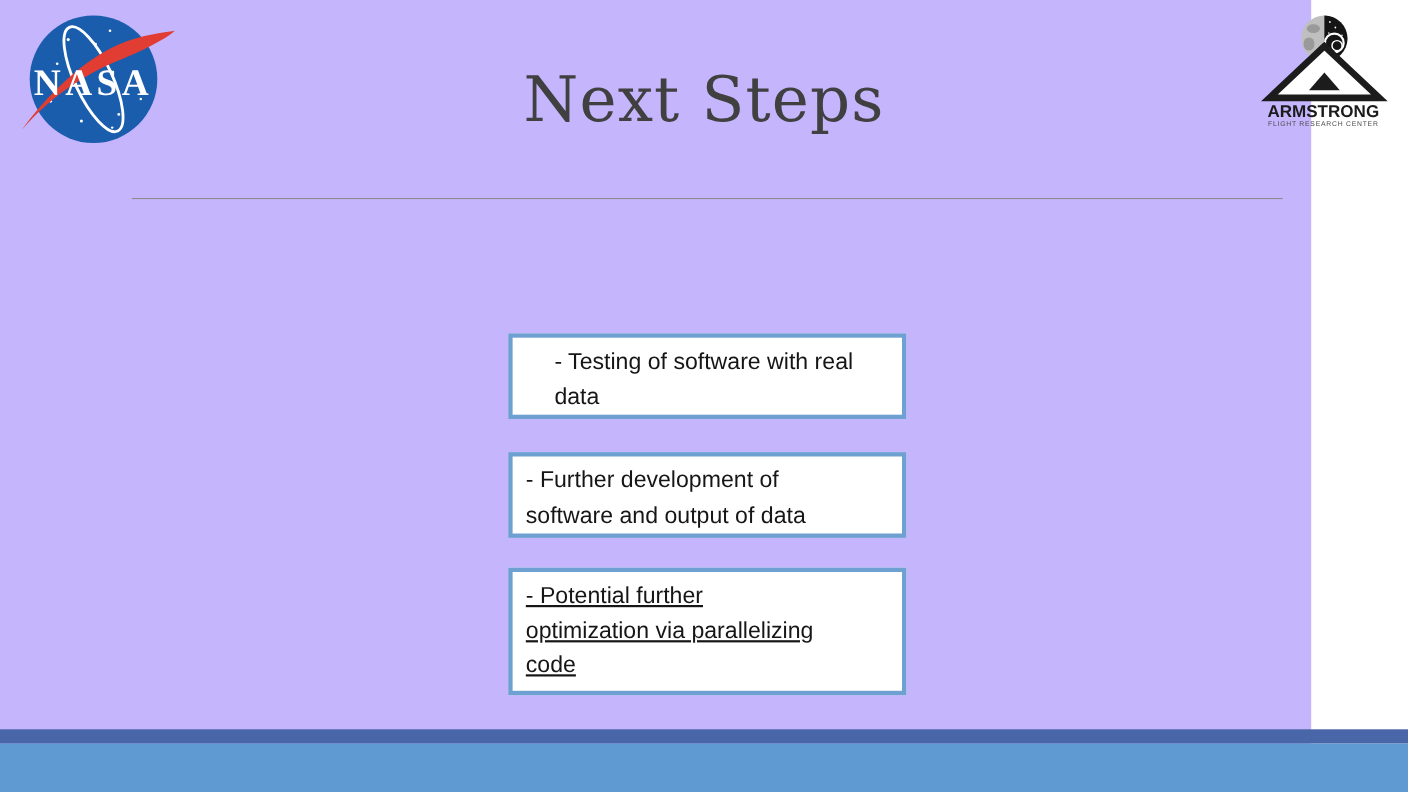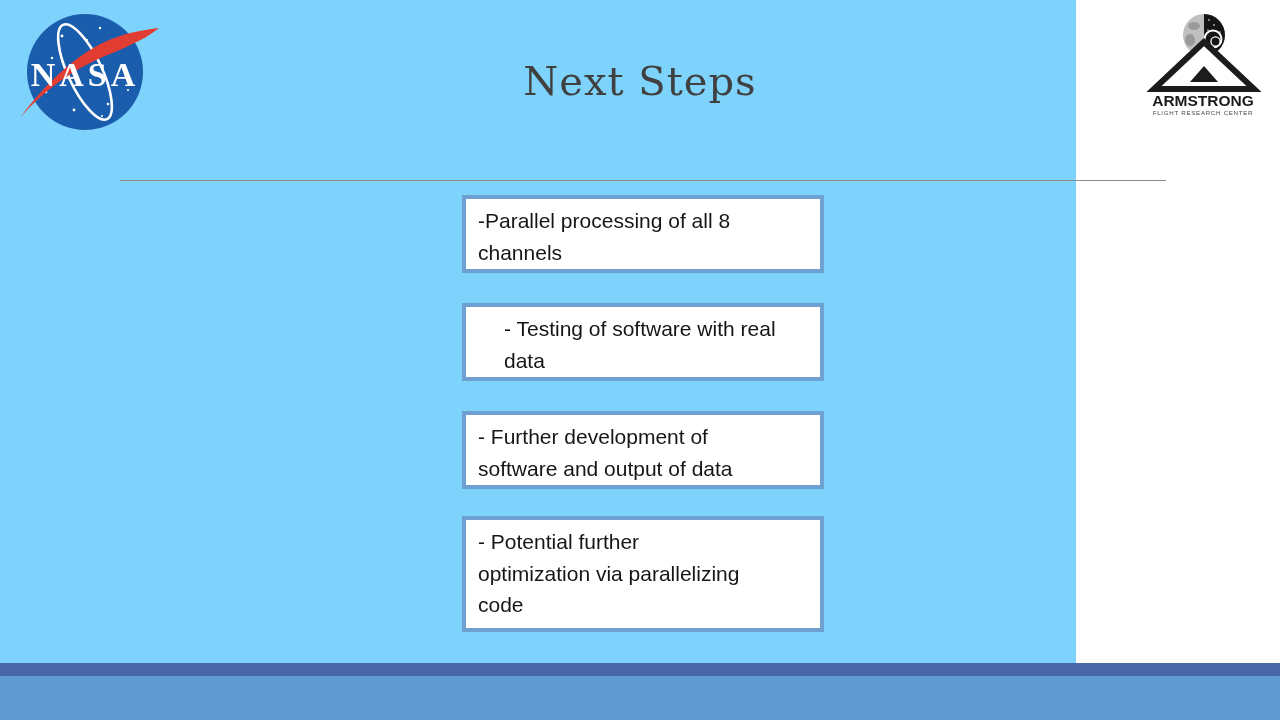--- a/index.html
+++ b/index.html
@@ -6,23 +6,23 @@
     margin: 0;
     padding: 0;
     width: 1280px;
     height: 720px;
     overflow: hidden;
     background: #ffffff;
     font-family: "Liberation Sans", sans-serif;
   }
   .slide {
     position: relative;
-    width: 1076px;
+    width: 1192px;
     height: 720px;
-    background: #7dd3fc;
+    background: #c4b5fd;
   }
   .nasa-logo {
     position: absolute;
     left: 12px;
     top: 6px;
     width: 150px;
     height: 135px;
   }
   .armstrong-logo {
     position: absolute;
@@ -33,21 +33,21 @@
   }
   .slide-title {
     position: absolute;
     left: 0;
     top: 58px;
     width: 1280px;
     margin: 0;
     text-align: center;
     font-family: "DejaVu Serif", serif;
     font-weight: normal;
-    font-size: 40px;
+    font-size: 57px;
     letter-spacing: 1px;
     color: var(--title-text, #404040);
   }
   .divider {
     position: absolute;
     left: 120px;
     top: 180px;
     width: 1046px;
     height: 1px;
     background: var(--divider, #8c8c8c);
@@ -61,21 +61,21 @@
     background: #ffffff;
     padding: 6px 12px;
     font-size: 21px;
     line-height: 31.5px;
     color: var(--body-text, #161616);
     white-space: pre-line;
   }
   .box-1 { top: 195px; height: 78px; }
   .box-2 { top: 303px; height: 78px; padding-left: 38px; }
   .box-3 { top: 411px; height: 78px; }
-  .box-4 { top: 516px; height: 116px; }
+  .box-4 { top: 516px; height: 116px; text-decoration: underline; }
   .footer-dark {
     position: absolute;
     left: 0;
     top: 663px;
     width: 1280px;
     height: 13px;
     background: var(--footer-dark-bar, #4866A8);
   }
   .footer-light {
     position: absolute;
@@ -144,22 +144,20 @@
     <circle cx="71" cy="29" r="8.5" fill="#151515" stroke="#ffffff" stroke-width="2"></circle>
     <circle cx="73.5" cy="31.5" r="4.6" fill="#151515" stroke="#ffffff" stroke-width="1.3"></circle>
     <path d="M62,32 L12,79 L112,79 Z" fill="#ffffff" stroke="#1c1c1c" stroke-width="6" stroke-linejoin="miter"></path>
     <path d="M62,56 L48,72 L76,72 Z" fill="#1c1c1c"></path>
     <text class="armstrong-title" x="61" y="96" font-size="15.5" fill="#1b1b1b" text-anchor="middle">ARMSTRONG</text>
     <text class="armstrong-subtitle" x="61" y="104.5" font-size="6.2" fill="#4a4a4a" text-anchor="middle">FLIGHT RESEARCH CENTER</text>
   </svg>
 
   <div class="divider"></div>
 
-  <div class="content-box box-1">-Parallel processing of all 8
-channels</div>
   <div class="content-box box-2">- Testing of software with real
 data</div>
   <div class="content-box box-3">- Further development of
 software and output of data</div>
   <div class="content-box box-4">- Potential further
 optimization via parallelizing
 code</div>
 
   <div class="footer-dark"></div>
   <div class="footer-light"></div>

